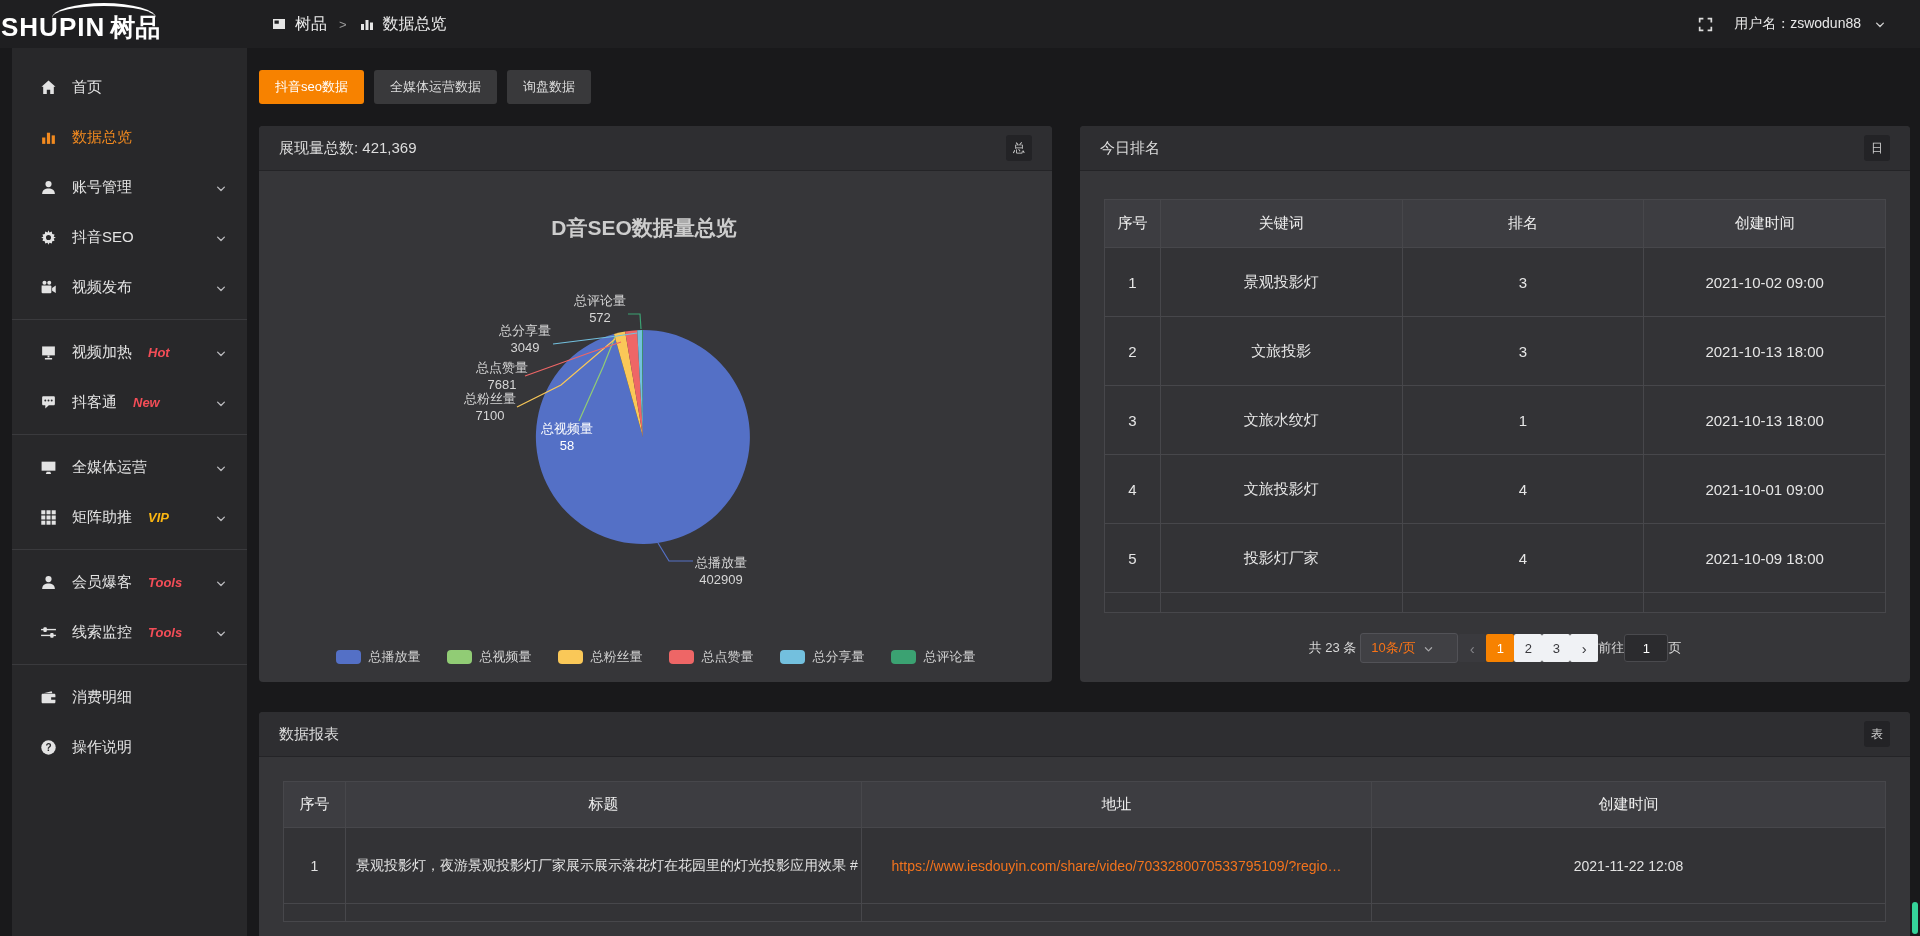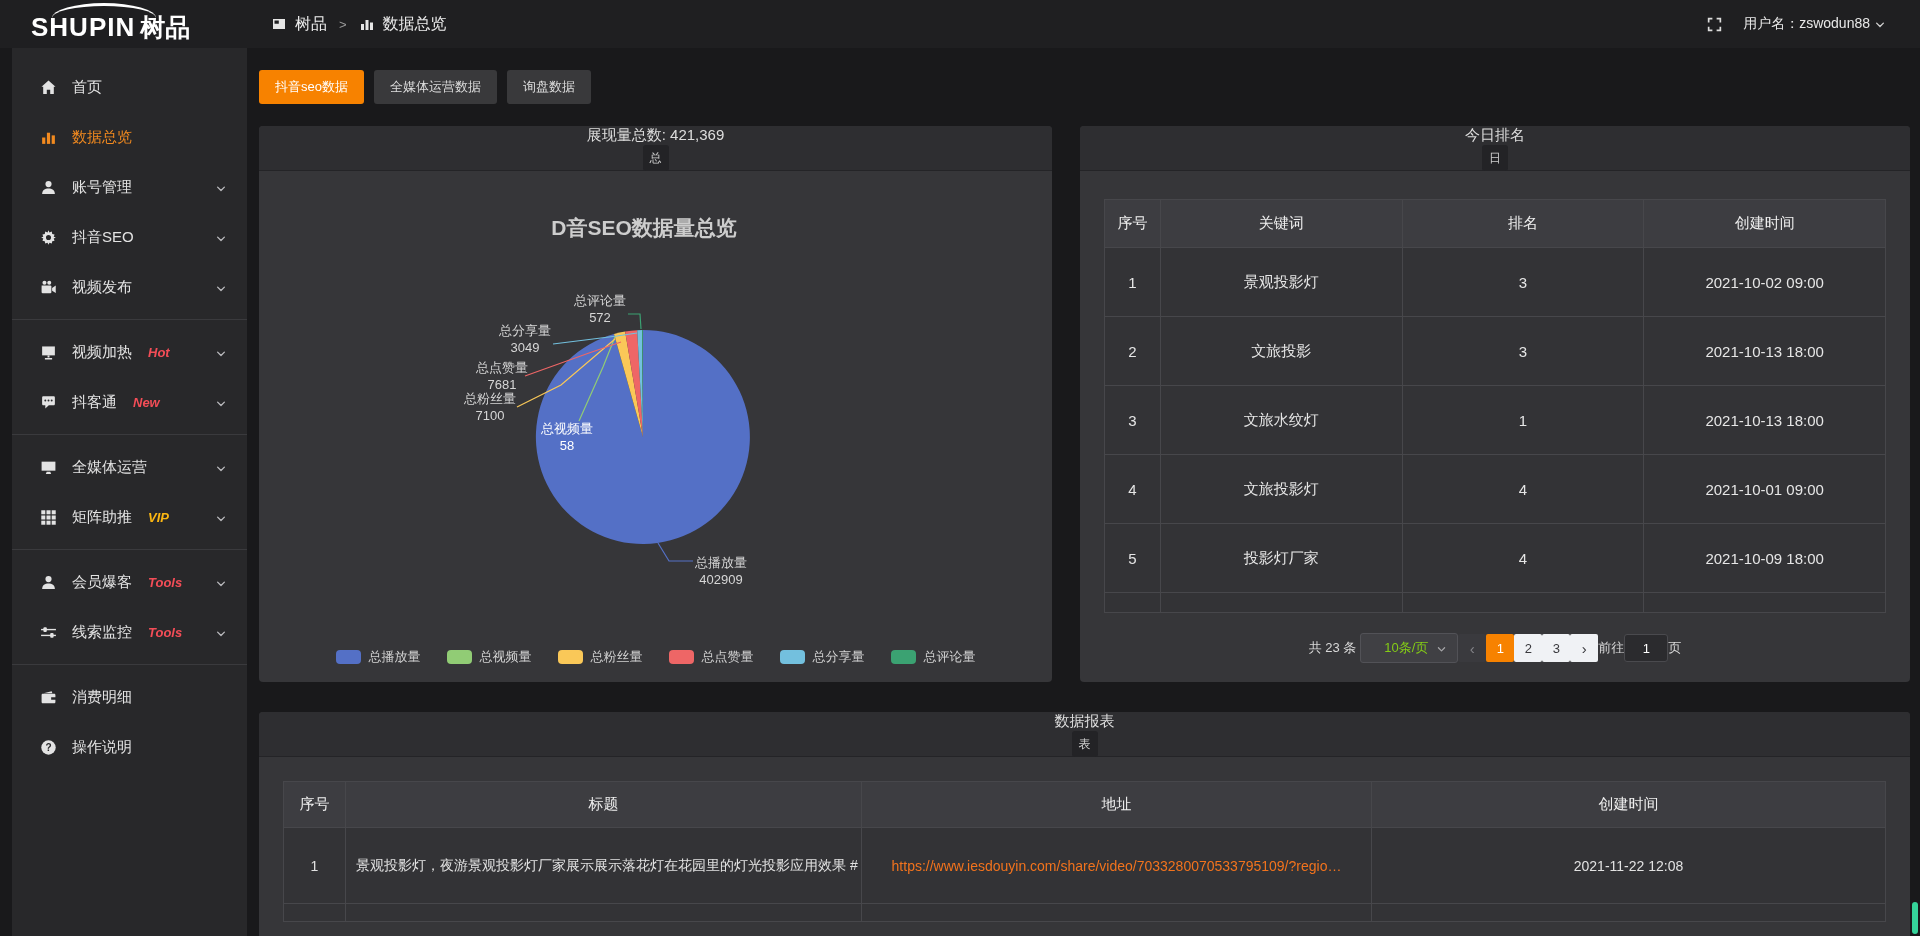--- a/index.html
+++ b/index.html
@@ -3,31 +3,31 @@
 <meta charset="utf-8">
 <style>
   * { margin:0; padding:0; box-sizing:border-box; }
   html,body { width:1920px; height:936px; overflow:hidden; background:#19191b;
     font-family:"Liberation Sans","DejaVu Sans",sans-serif; color:#e3e3e3; }
 
   
   .topbar { position:absolute; left:0; top:0; width:1920px; height:48px;
     background:#1f1f21; display:flex; align-items:center; z-index:5; }
   .logo-area { width:235px; height:48px; position:relative; display:flex;
-    align-items:center; padding-left:31px; }
+    align-items:center; padding-left:1px; }
   .logo-arc { position:absolute; left:52px; top:3px; width:104px; height:15px;
     border-top:3px solid #fff; border-radius:50% 50% 0 0 / 100% 100% 0 0; }
   .logo-en { font-size:26px; font-weight:bold; letter-spacing:1px; color:#fff; margin-top:6px;}
   .logo-cn { font-size:25px; font-weight:bold; color:#fff; margin-left:5px; margin-top:6px;}
   .breadcrumb { display:flex; align-items:center; margin-left:36px; font-size:16px; color:#ececec; gap:8px;}
   .crumb-ico { width:16px; height:16px; color:#e6e6e6; display:inline-flex; }
   .crumb-sep { color:#9a9a9a; font-size:13px; margin:0 4px; }
   .topbar-right { margin-left:auto; display:flex; align-items:center; gap:20px; padding-right:34px; }
   .fs-ico { width:17px; height:17px; color:#dcdcdc; cursor:pointer; }
-  .username { font-size:14px; color:#e8e8e8; display:flex; align-items:center; gap:4px; cursor:pointer;}
+  .username { font-size:14px; color:#e8e8e8; display:flex; align-items:center; gap:13px; cursor:pointer;}
   .username .chev { width:12px; height:12px; color:#cfcfcf; }
 
   
   .sidebar { position:absolute; left:12px; top:48px; width:235px; bottom:0;
     background:#28282a; padding-top:14px; }
   .side-item { height:50px; display:flex; align-items:center; padding:0 20px 0 28px;
     cursor:pointer; font-size:15px; color:#e3e3e3; }
   .side-item.active { color:#f28a1f; }
   .side-icon { width:17px; height:17px; margin-right:15px; display:inline-flex; flex:none; }
   .side-label { white-space:nowrap; }
@@ -40,21 +40,21 @@
   
   .main { position:absolute; left:235px; top:48px; right:0; bottom:0; overflow:hidden; }
   .tabs { position:absolute; left:24px; top:22px; display:flex; gap:10px; }
   .tab { height:34px; padding:0 16px; font-size:13px; background:#39393b; color:#dedede;
     display:flex; align-items:center; border-radius:3px; cursor:pointer; }
   .tab.active { background:#f78200; color:#fff; }
 
   .panel { position:absolute; background:#363639; border-radius:4px; overflow:hidden; }
   .panel-header { height:45px; background:#2e2e31; border-bottom:1px solid #242427;
     display:flex; align-items:center; justify-content:space-between; padding:0 20px;
-    font-size:15px; color:#dedede;flex-direction:column; }
+    font-size:15px; color:#dedede; }
   .corner-badge { width:26px; height:26px; border-radius:3px; background:#232326;
     color:#cfcfcf; font-size:12px; display:flex; align-items:center; justify-content:center;
     cursor:pointer; flex:none; }
   .panel-body { position:relative; height:calc(100% - 45px); }
 
   #chart-panel { left:24px; top:78px; width:793px; height:556px; }
   #pie-svg { position:absolute; inset:0; }
   .legend { position:absolute; left:0; right:0; bottom:16px; display:flex;
     justify-content:center; gap:26px; }
   .legend-item { display:flex; align-items:center; gap:8px; font-size:13px;
@@ -73,22 +73,22 @@
   .report-table { margin-top:24px; }
   .report-table th { height:46px; background:#3d3d41; font-size:15px; color:#efefef; }
   .report-table td { height:76px; font-size:14px; color:#e2e2e2; background:#333336; padding:0 10px; }
   .report-table .stub td { height:18px; }
   td.left { text-align:left; }
   a.row-link { color:#f2731d; text-decoration:none; cursor:pointer; }
 
   .pagination { margin-top:20px; display:flex; align-items:center; justify-content:center; }
   .pg-total { font-size:13px; color:#d8d8d8; margin-right:4px; }
   .pg-size { height:30px; min-width:98px; background:#404044; border:1px solid #525257;
-    border-radius:3px; display:flex; align-items:center; justify-content:flex-end; gap:8px;
-    font-size:13px; color:#84cc16; padding:0 10px; cursor:pointer; }
+    border-radius:3px; display:flex; align-items:center; justify-content:flex-start; gap:8px;
+    font-size:13px; color:#f97316; padding:0 10px; cursor:pointer; }
   .pg-size .chev { width:11px; height:11px; color:#a5a5a8; }
   .pg-btn { min-width:28px; height:28px; border-radius:2px; display:flex; align-items:center;
     justify-content:center; font-size:13px; cursor:pointer; }
   .pg-prev { background:#3a3a3e; color:#85858a; font-size:15px; }
   .pg-next { background:#f0f2f5; color:#3a3a3e; font-size:15px; }
   .pg-page { background:#f0f2f5; color:#3a3a3e; }
   .pg-page.active { background:#f78200; color:#fff; }
   .pg-goto-label, .pg-unit { font-size:13px; color:#d8d8d8; }
   .pg-goto { width:44px; height:28px; background:#2b2b2e; border:1px solid #4a4a4e;
     border-radius:3px; color:#fff; font-size:13px; text-align:center;

